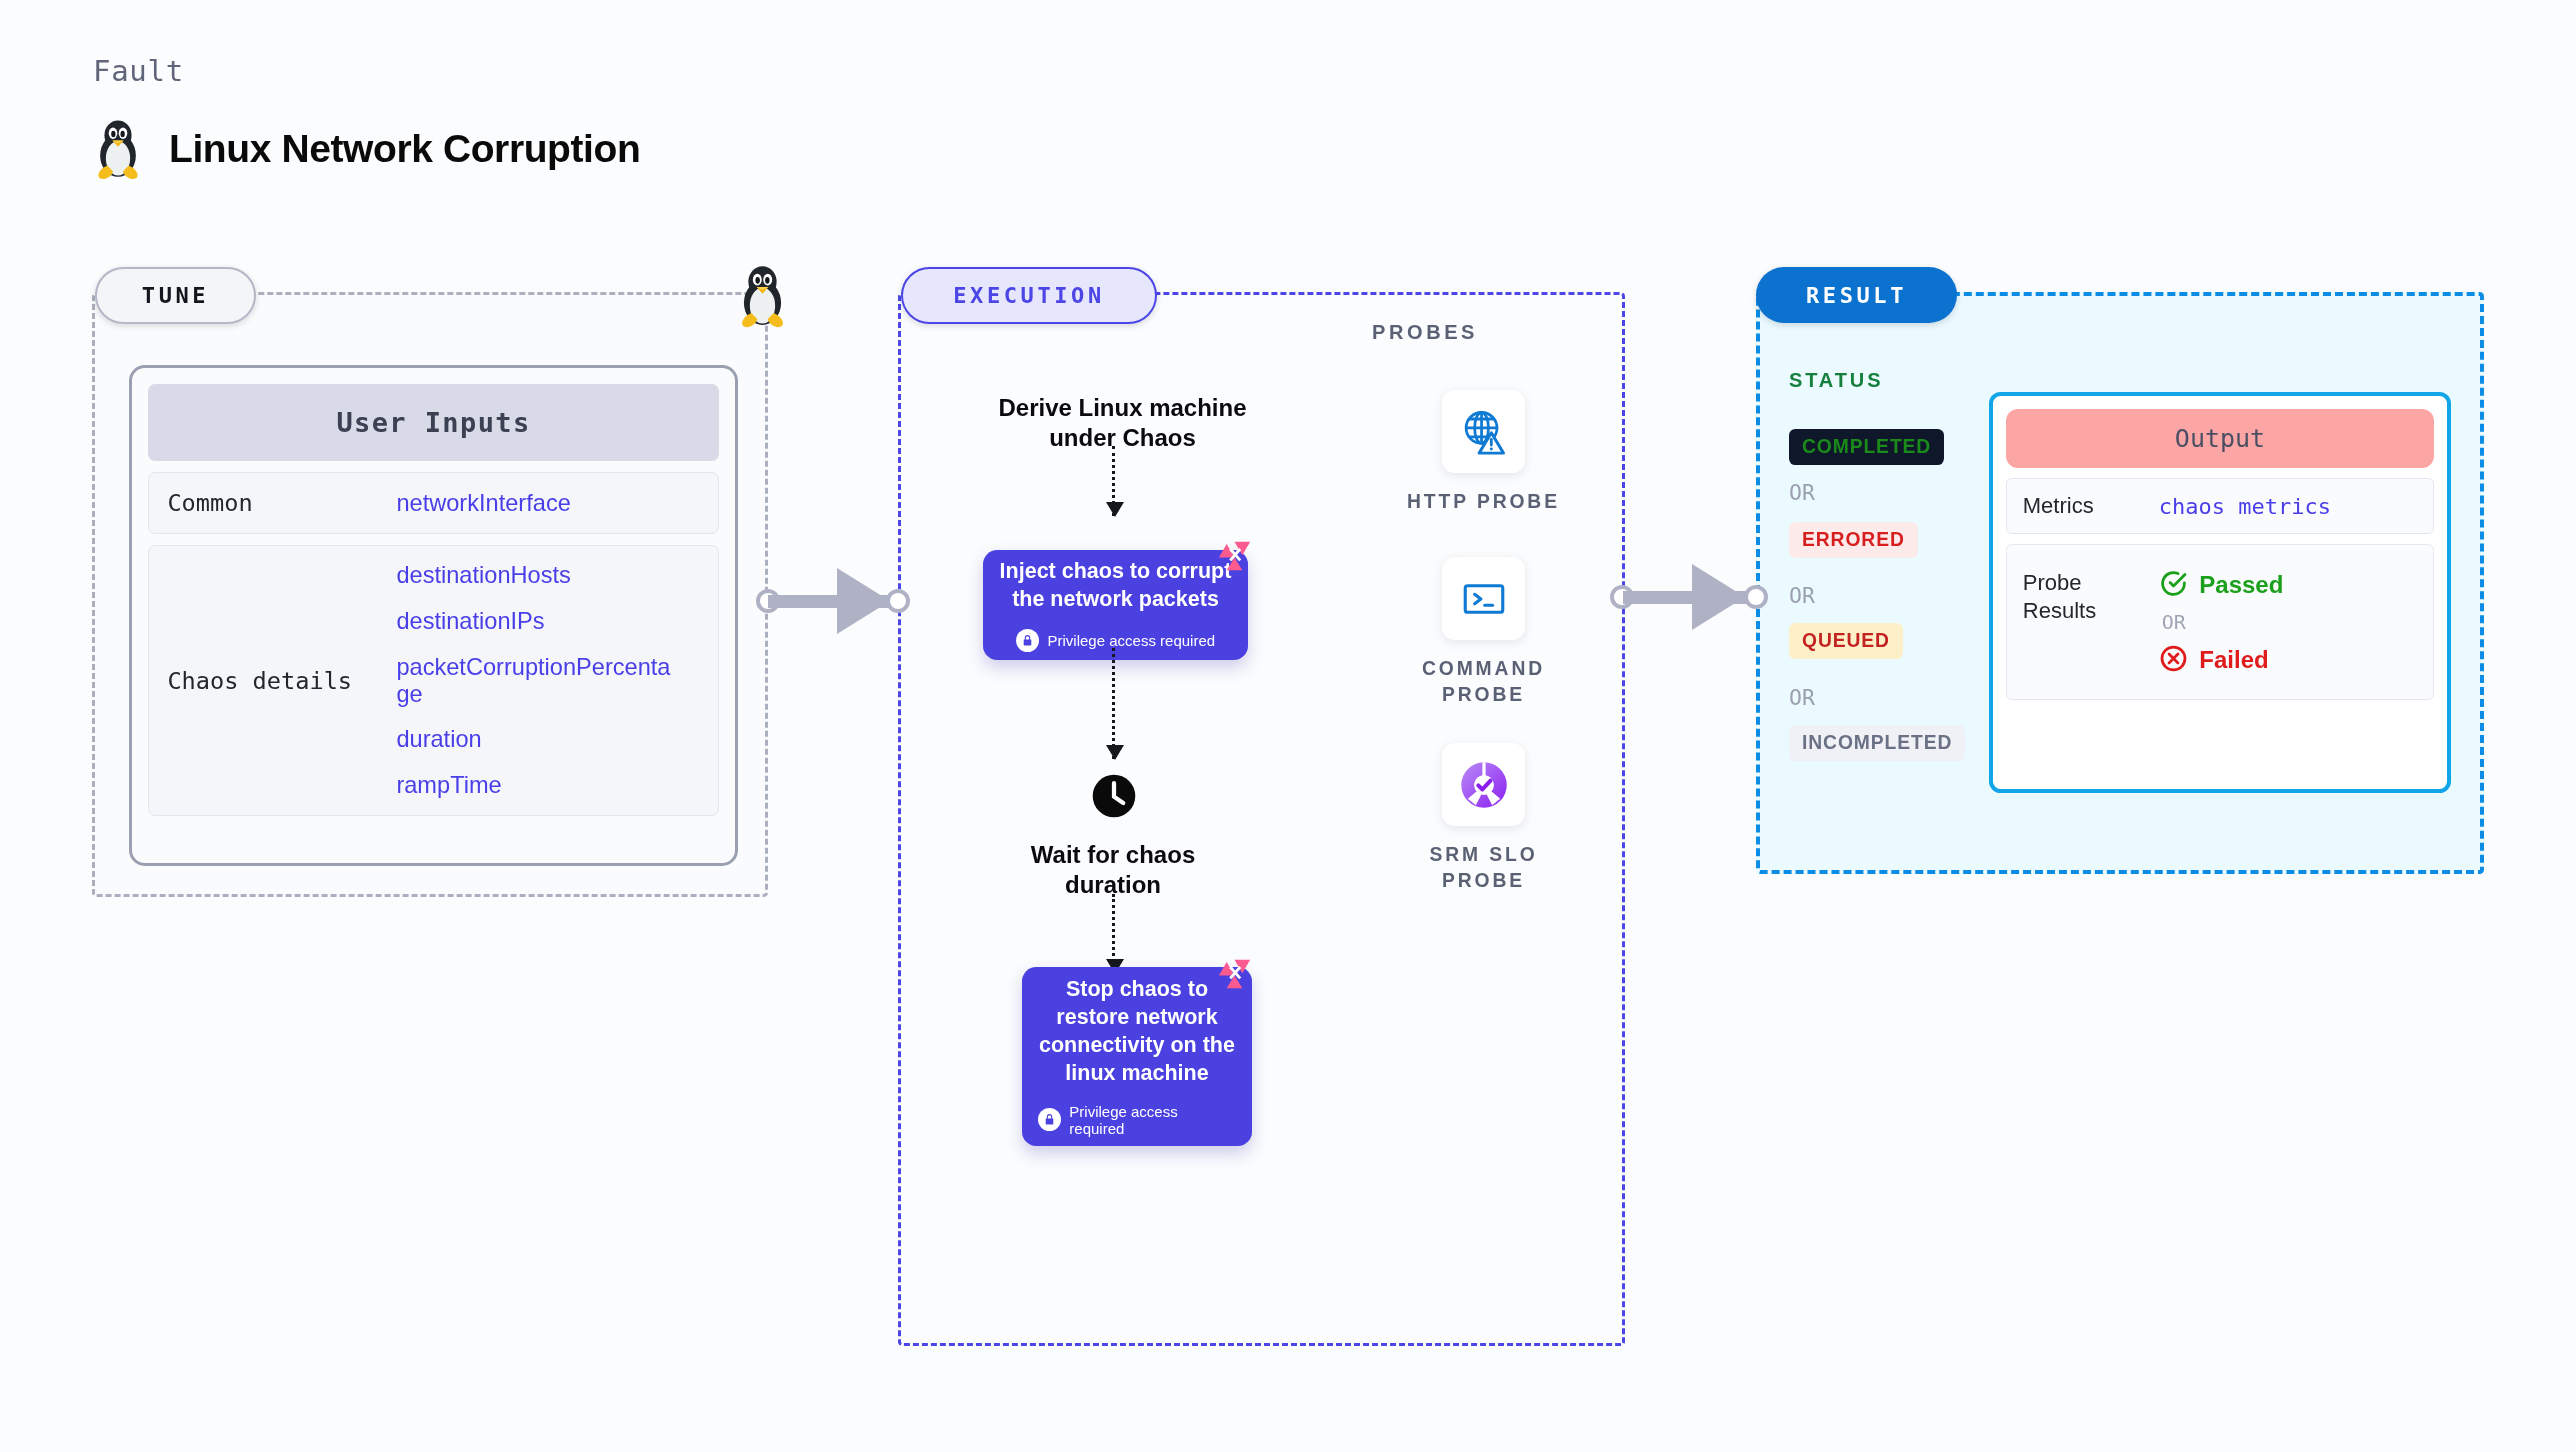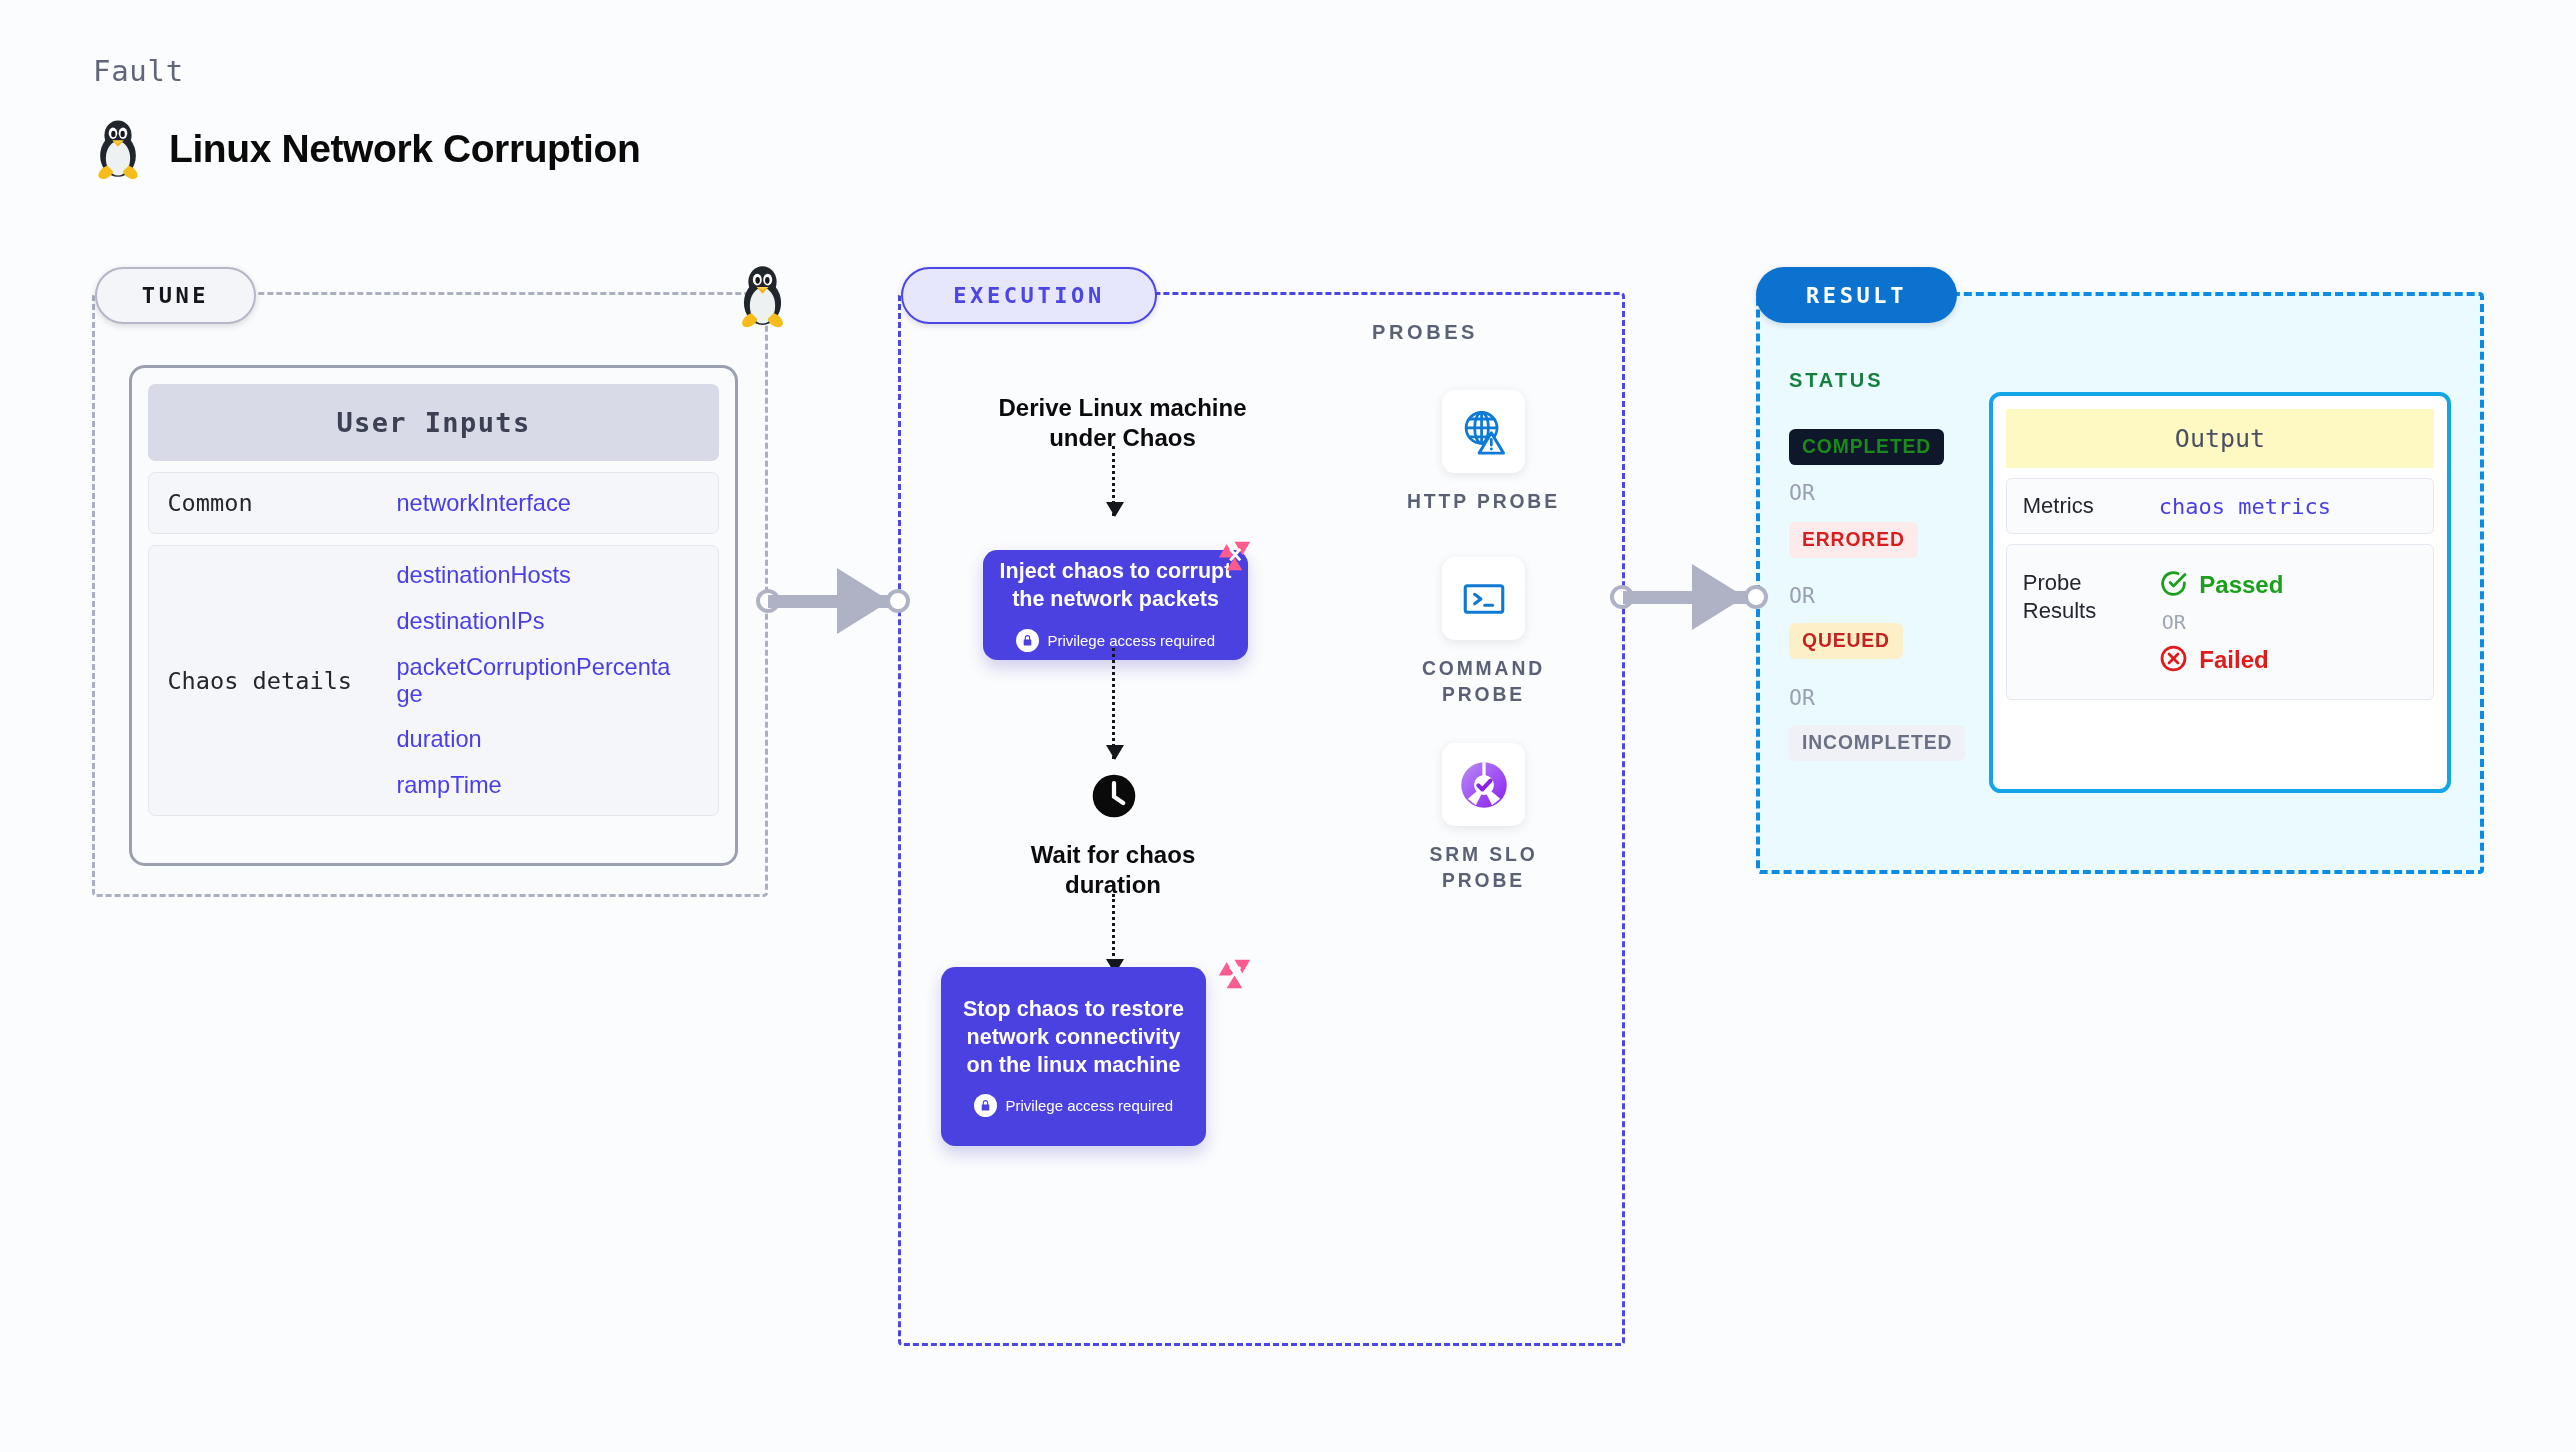--- a/index.html
+++ b/index.html
@@ -150,21 +150,21 @@
   }
   .or-text {
     position: absolute; left: 1789px; font-size: 21.5px; color: #9aa0b0;
     font-family: "DejaVu Sans Mono", monospace;
   }
   .output-card {
     position: absolute; left: 1989px; top: 392px; width: 462px; height: 401px;
     background: #ffffff; border: 4.3px solid #12a5e8; border-radius: 11.5px; padding: 13px;
   }
   .out-head {
-    background: #fef9c3; border-radius: 0; height: 59px;
+    background: #fca5a5; border-radius: 12px; height: 59px;
     display: flex; align-items: center; justify-content: center;
     font-family: "DejaVu Sans Mono", monospace; font-size: 25px; color: #4a4f63;
   }
   .out-row {
     margin-top: 10px; background: #fafbfd; border: 1.4px solid #e4e7ef; border-radius: 5.7px;
     display: flex; align-items: center; padding: 13px 15.8px;
   }
   .out-label { flex: 0 0 136px; font-family: Liberation Sans, sans-serif; font-size: 22px; color: #24262e; line-height: 1.28; }
   .out-value { font-family: "DejaVu Sans Mono", monospace; font-size: 22px; color: #4a3ee8; }
   .verdict { display: flex; align-items: center; gap: 11.5px; }
@@ -280,21 +280,21 @@
   <div class="clock-icon" style="left:1092px;top:774px;">
     <svg width="44" height="44" viewBox="0 0 62 62">
       <circle cx="31" cy="31" r="30" fill="#0a0a0a"></circle>
       <path d="M31 13 L31 32 L44 41" stroke="#ffffff" stroke-width="6" stroke-linecap="round" fill="none"></path>
     </svg>
   </div>
   <div class="flow-title" style="left:984px;top:840px;width:258px;">Wait for chaos duration</div>
 
   <div class="flow-arrow" style="left:1112px;top:894px;height:79px;"></div>
 
-  <div class="chaos-node" style="left:941px;top:967px;width:265px;height:179px;">
+  <div class="chaos-node" style="left:1022px;top:967px;width:230px;height:179px;">
     <div class="chaos-node-title">Stop chaos to restore network connectivity on the linux machine</div>
     <div class="priv-row">
       <span class="lock-badge">
         <svg width="13" height="13" viewBox="0 0 24 24" fill="#4b40e0">
           <path d="M12 2a5 5 0 00-5 5v3H6a1 1 0 00-1 1v9a1 1 0 001 1h12a1 1 0 001-1v-9a1 1 0 00-1-1h-1V7a5 5 0 00-5-5zm-3 8V7a3 3 0 116 0v3H9z"></path>
         </svg>
       </span>
       <span class="priv-text">Privilege access required</span>
     </div>
   </div>

